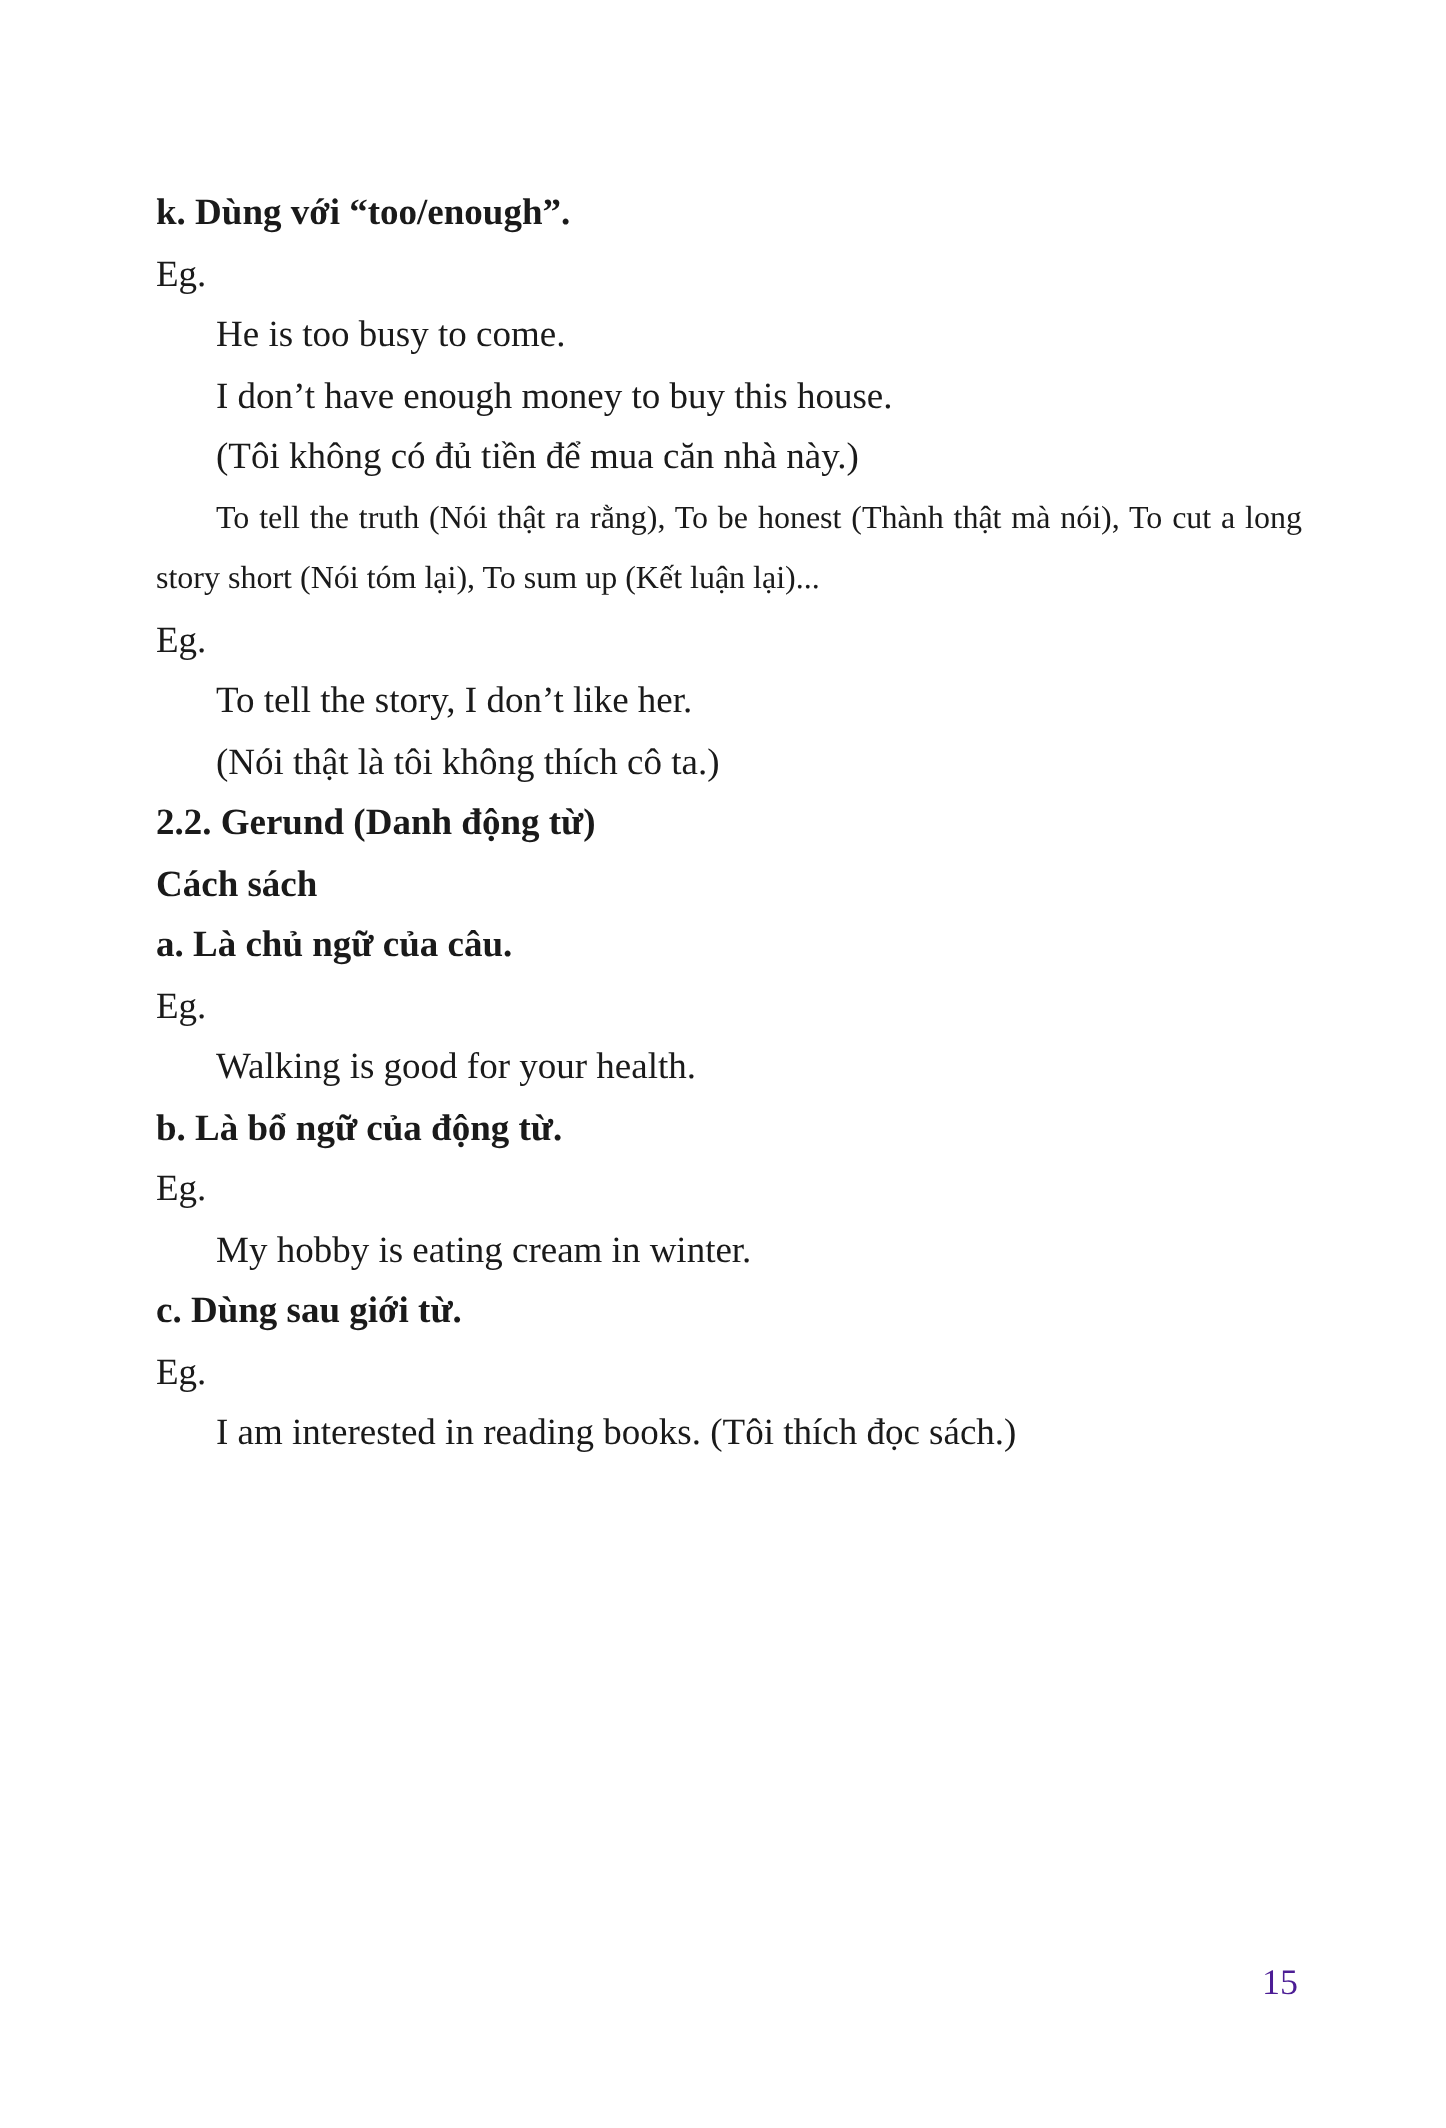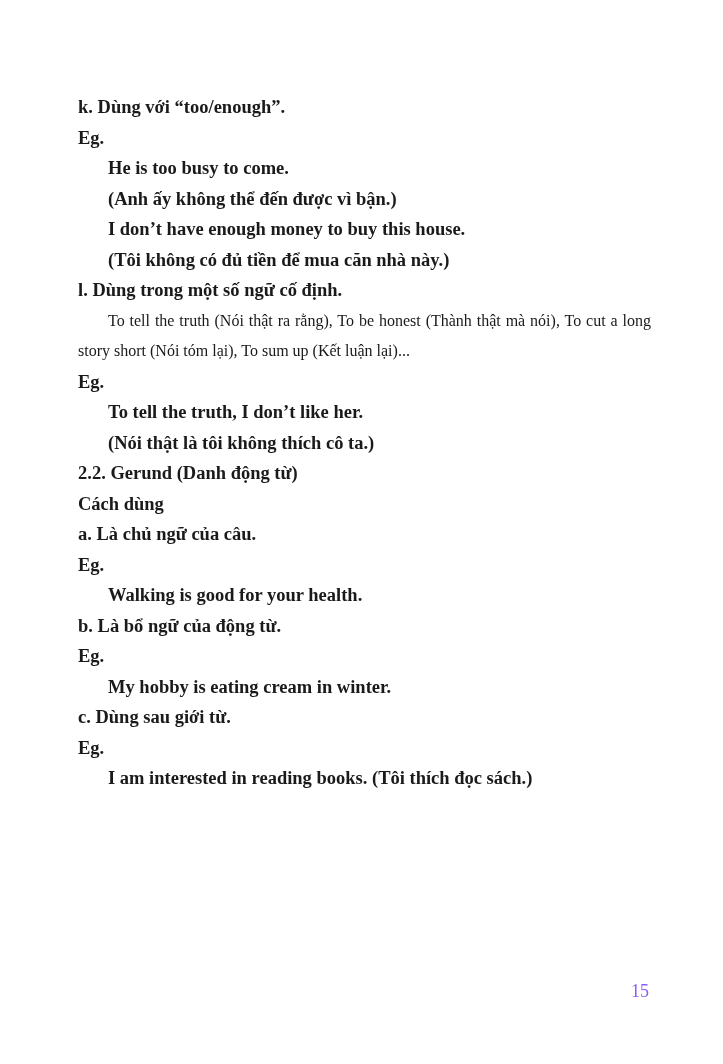--- a/index.html
+++ b/index.html
@@ -26,65 +26,62 @@
   }
   .content {
     width: 573px;
   }
   .line {
     font-size: 18.5px;
     line-height: 30.5px;
     margin: 0;
     text-align: left;
     white-space: pre-wrap;
-    font-weight: bold;
   }
   .bold {
     font-weight: bold;
   }
   .indent {
     padding-left: 30px;
   }
   .para {
     font-size: 16px;
     line-height: 30.5px;
     margin: 0;
     text-align: justify;
     text-indent: 30px;
   }
   .page-number {
     position: absolute;
     right: 74px;
     bottom: 62px;
     font-size: 18px;
-    color: #8b5cf6;
+    color: #4c1d95;
     font-family: "Liberation Serif", serif;
   }
 </style>
 </head>
 <body>
 
 <div class="page">
   <div class="content">
 
     <p class="line bold">k. Dùng với “too/enough”.</p>
     <p class="line">Eg.</p>
     <p class="line indent">He is too busy to come.</p>
-    <p class="line indent">(Anh ấy không thể đến được vì bận.)</p>
     <p class="line indent">I don’t have enough money to buy this house.</p>
     <p class="line indent">(Tôi không có đủ tiền để mua căn nhà này.)</p>
 
-    <p class="line bold">l. Dùng trong một số ngữ cố định.</p>
     <p class="para">To tell the truth (Nói thật ra rằng), To be honest (Thành thật mà nói), To cut a long story short (Nói tóm lại), To sum up (Kết luận lại)...</p>
     <p class="line">Eg.</p>
-    <p class="line indent">To tell the truth, I don’t like her.</p>
+    <p class="line indent">To tell the story, I don’t like her.</p>
     <p class="line indent">(Nói thật là tôi không thích cô ta.)</p>
 
     <p class="line bold">2.2. Gerund (Danh động từ)</p>
-    <p class="line bold">Cách dùng</p>
+    <p class="line bold">Cách sách</p>
 
     <p class="line bold">a. Là chủ ngữ của câu.</p>
     <p class="line">Eg.</p>
     <p class="line indent">Walking is good for your health.</p>
 
     <p class="line bold">b. Là bổ ngữ của động từ.</p>
     <p class="line">Eg.</p>
     <p class="line indent">My hobby is eating cream in winter.</p>
 
     <p class="line bold">c. Dùng sau giới từ.</p>

